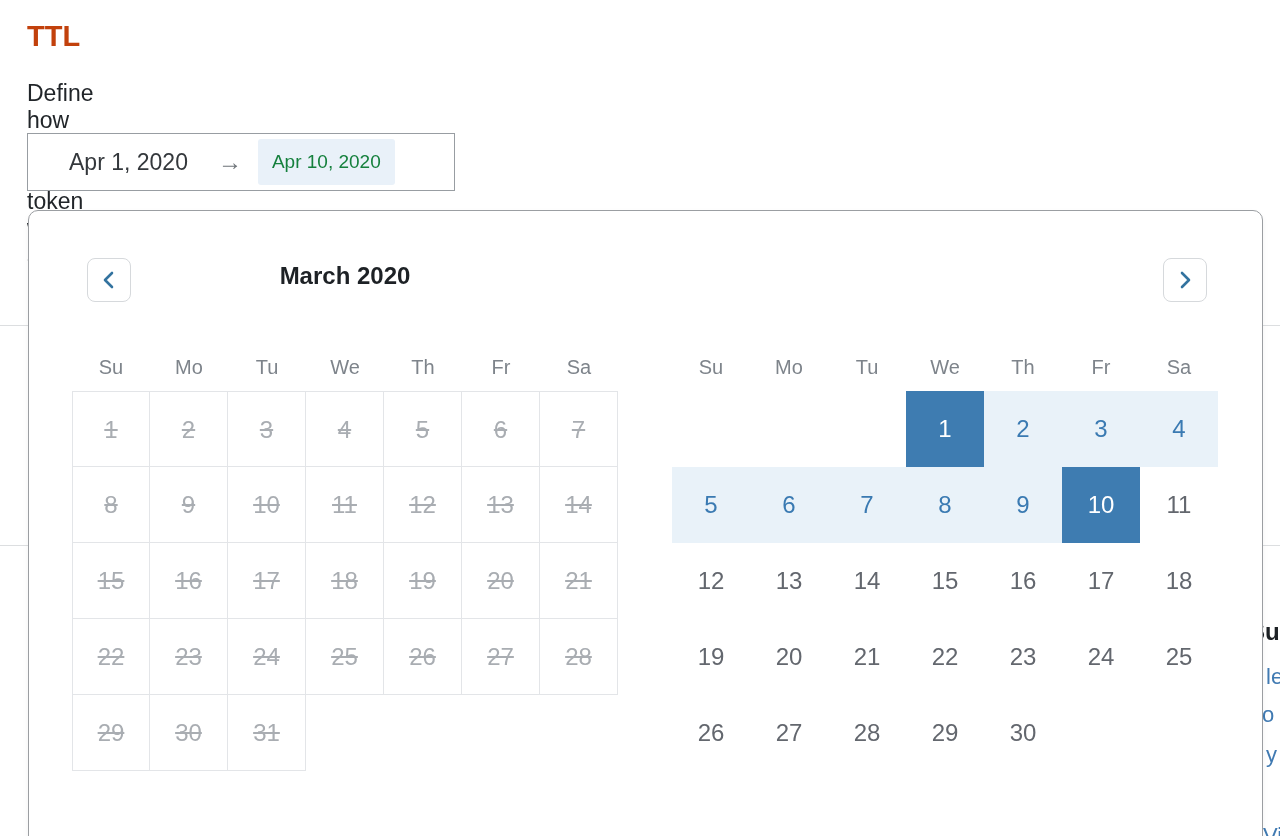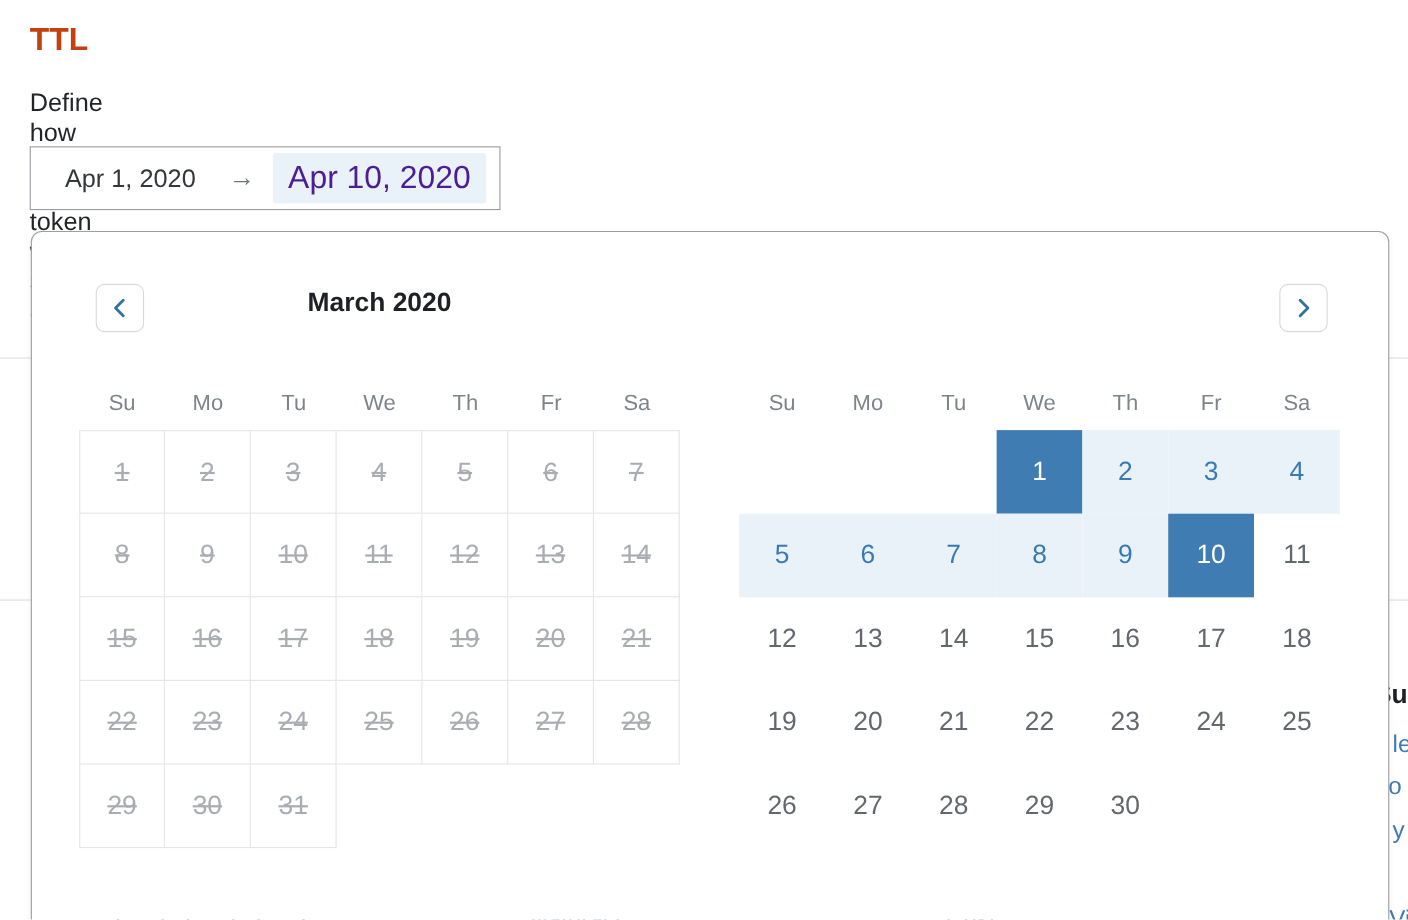--- a/index.html
+++ b/index.html
@@ -18,24 +18,24 @@
     border-radius:50%; background:#ffffff; top:822px; }
 
   
   .page-head { position:absolute; left:0; top:0; z-index:2; }
   .ttl-title { position:absolute; left:27px; top:20px; font-size:29px; font-weight:700; color:#c2410c; }
   .ttl-desc { position:absolute; left:27px; top:80px; font-size:23px; color:#212529; }
 
   
   .range-input { position:absolute; left:27px; top:133px; width:428px; height:58px;
     border:1.5px solid #989da2; background:#fff; display:flex; align-items:center;
-    padding-left:31px; z-index:2; }
+    padding-left:41px; z-index:2; }
   .range-start { font-size:23px; color:#34383c; }
   .range-arrow { font-size:24px; color:#6f7479; margin:0 16px 0 30px; }
-  .range-end { font-size:29px; color:#4c1d95; background:#e9f1f9; border-radius:3px;
+  .range-end { font-size:19px; color:#15803d; background:#e9f1f9; border-radius:3px;
     height:46px; line-height:46px; padding:0 14px; }
 
   
   .popup { position:absolute; left:28px; top:210px; width:1235px; height:754px;
     background:#ffffff; border:1.5px solid #9b9ea2; border-radius:10px; z-index:3;
     box-shadow:0 3px 6px rgba(0,0,0,0.05);padding-left:16px; }
   .nav-btn { position:absolute; width:44px; height:44px; top:47px; background:#fff;
     border:1px solid #d6d9dc; border-radius:8px; display:flex; align-items:center;
     justify-content:center; cursor:pointer; }
   .nav-btn.prev { left:58px; }

